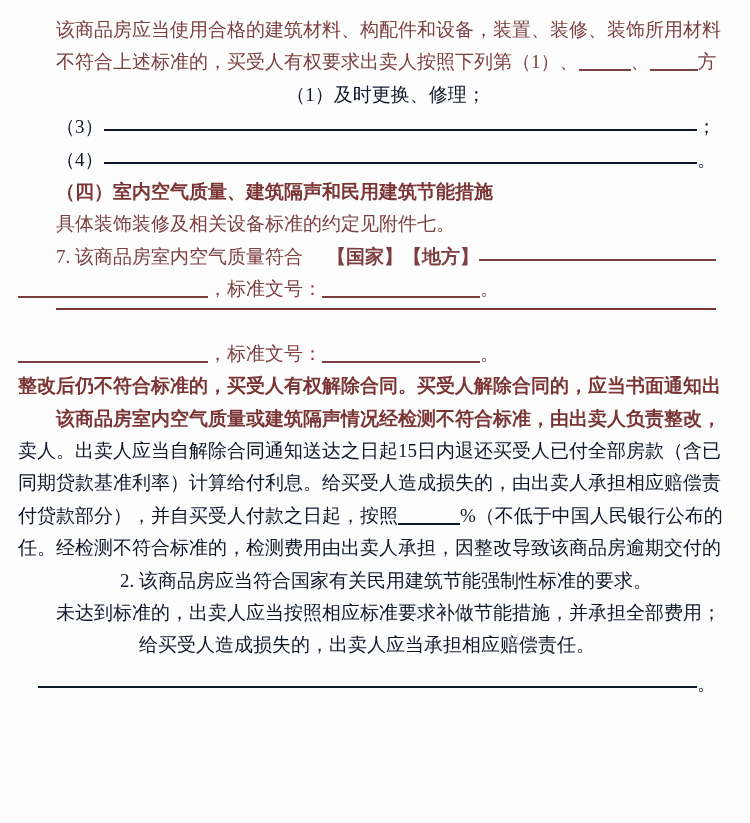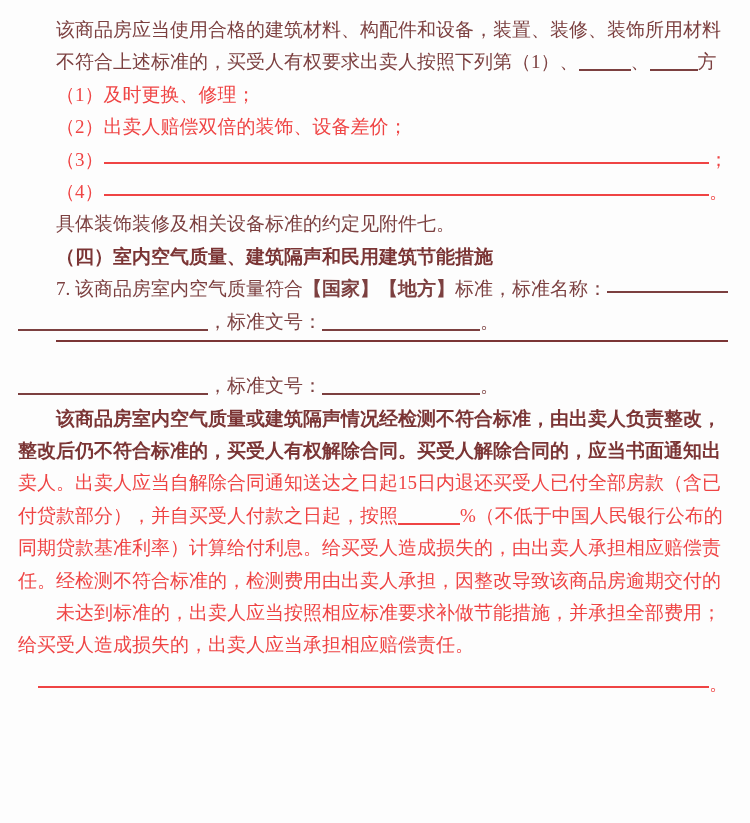--- a/index.html
+++ b/index.html
@@ -10,88 +10,87 @@
   .page {
     position: relative;
     width: 750px;
     height: 823px;
     background: #fdfdfd;
     overflow: hidden;
     font-family: "Liberation Serif", "DejaVu Serif", serif;
     font-size: 19px;
     color: #3f3b3c;
     box-sizing: border-box;
-    padding: 14px 22px 0 18px;
+    padding: 14px 34px 0 18px;
   }
   .doc-body { width: 100%; }
   .line {
     height: 32.4px;
     line-height: 32.4px;
     white-space: nowrap;
   }
   .line.indent { text-indent: 2em; }
   .line.flex {
     display: flex;
     align-items: baseline;
     text-indent: 0;
   }
   .line.flex.indent { padding-left: 2em; }
   .line.maroon       { color: #7c4040; }
   .line.maroon-bold  { color: #7b3535; font-weight: 700; }
-  .line.gray         { color: #ef4444; }
+  .line.gray         { color: #0f172a; text-align: center; }
   .seg { display: inline; }
-  .seg.bold { font-weight: 700; }
+  .seg.bold { font-weight: 700; margin-left: 24px; }
   .blank {
     display: inline-block;
     height: 4px;
     border-bottom: 2px solid currentColor;
     position: relative;
     top: 3px;
   }
   .line.flex .blank { top: -2px; }
   .blank.grow { flex: 1 1 auto; }
 </style>
 </head>
 <body>
 
 <div class="page">
   <div class="doc-body">
       <div class="line maroon indent"><span class="seg">该商品房应当使用合格的建筑材料、构配件和设备，装置、装修、装饰所用材料</span></div>
       <div class="line maroon indent"><span class="seg">不符合上述标准的，买受人有权要求出卖人按照下列第（1）、</span><span class="blank" style="width: 52px;"></span><span class="seg">、</span><span class="blank" style="width: 48px;"></span><span class="seg">方</span></div>
       <div class="line gray indent"><span class="seg">（1）及时更换、修理；</span></div>
-      <div class="line gray indent"><span class="seg">（2）出卖人赔偿双倍的装饰、设备差价；</span></div>
       <div class="line gray flex indent">
         <span class="seg">（3）</span>
         <span class="blank grow"></span>
         <span class="seg">；</span>
       </div>
       <div class="line gray flex indent">
         <span class="seg">（4）</span>
         <span class="blank grow"></span>
         <span class="seg">。</span>
       </div>
+      <div class="line maroon-bold indent"><span class="seg">（四）室内空气质量、建筑隔声和民用建筑节能措施</span></div>
       <div class="line maroon indent"><span class="seg">具体装饰装修及相关设备标准的约定见附件七。</span></div>
-      <div class="line maroon-bold indent"><span class="seg">（四）室内空气质量、建筑隔声和民用建筑节能措施</span></div>
       <div class="line maroon flex indent">
         <span class="seg">7. 该商品房室内空气质量符合</span>
         <span class="seg bold">【国家】【地方】</span>
-        <span class="seg">标准，标准名称：</span>
         <span class="blank grow"></span>
       </div>
       <div class="line maroon"><span class="blank" style="width: 190px;"></span><span class="seg">，标准文号：</span><span class="blank" style="width: 158px;"></span><span class="seg">。</span></div>
       <div class="line maroon-bold flex indent">
         <span class="blank grow"></span>
       </div>
       <div class="line maroon"><span class="blank" style="width: 190px;"></span><span class="seg">，标准文号：</span><span class="blank" style="width: 158px;"></span><span class="seg">。</span></div>
+      <div class="line maroon-bold"><span class="seg">整改后仍不符合标准的，买受人有权解除合同。买受人解除合同的，应当书面通知出</span></div>
       <div class="line maroon-bold indent"><span class="seg">该商品房室内空气质量或建筑隔声情况经检测不符合标准，由出卖人负责整改，</span></div>
-      <div class="line maroon-bold"><span class="seg">整改后仍不符合标准的，买受人有权解除合同。买受人解除合同的，应当书面通知出</span></div>
       <div class="line gray"><span class="seg">卖人。出卖人应当自解除合同通知送达之日起15日内退还买受人已付全部房款（含已</span></div>
+      <div class="line gray"><span class="seg">同期贷款基准利率）计算给付利息。给买受人造成损失的，由出卖人承担相应赔偿责</span></div>
       <div class="line gray"><span class="seg">付贷款部分），并自买受人付款之日起，按照</span><span class="blank" style="width: 62px;"></span><span class="seg">%（不低于中国人民银行公布的</span></div>
-      <div class="line gray"><span class="seg">同期贷款基准利率）计算给付利息。给买受人造成损失的，由出卖人承担相应赔偿责</span></div>
       <div class="line gray"><span class="seg">任。经检测不符合标准的，检测费用由出卖人承担，因整改导致该商品房逾期交付的</span></div>
+      <div class="line gray indent"><span class="seg">2. 该商品房应当符合国家有关民用建筑节能强制性标准的要求。</span></div>
       <div class="line gray indent"><span class="seg">未达到标准的，出卖人应当按照相应标准要求补做节能措施，并承担全部费用；</span></div>
       <div class="line gray"><span class="seg">给买受人造成损失的，出卖人应当承担相应赔偿责任。</span></div>
       <div class="line gray flex" style="margin-top: 6px; padding-left: 20px;">
         <span class="blank grow"></span>
         <span class="seg">。</span>
       </div>
     </div>
 </div>
 
 </body></html>

